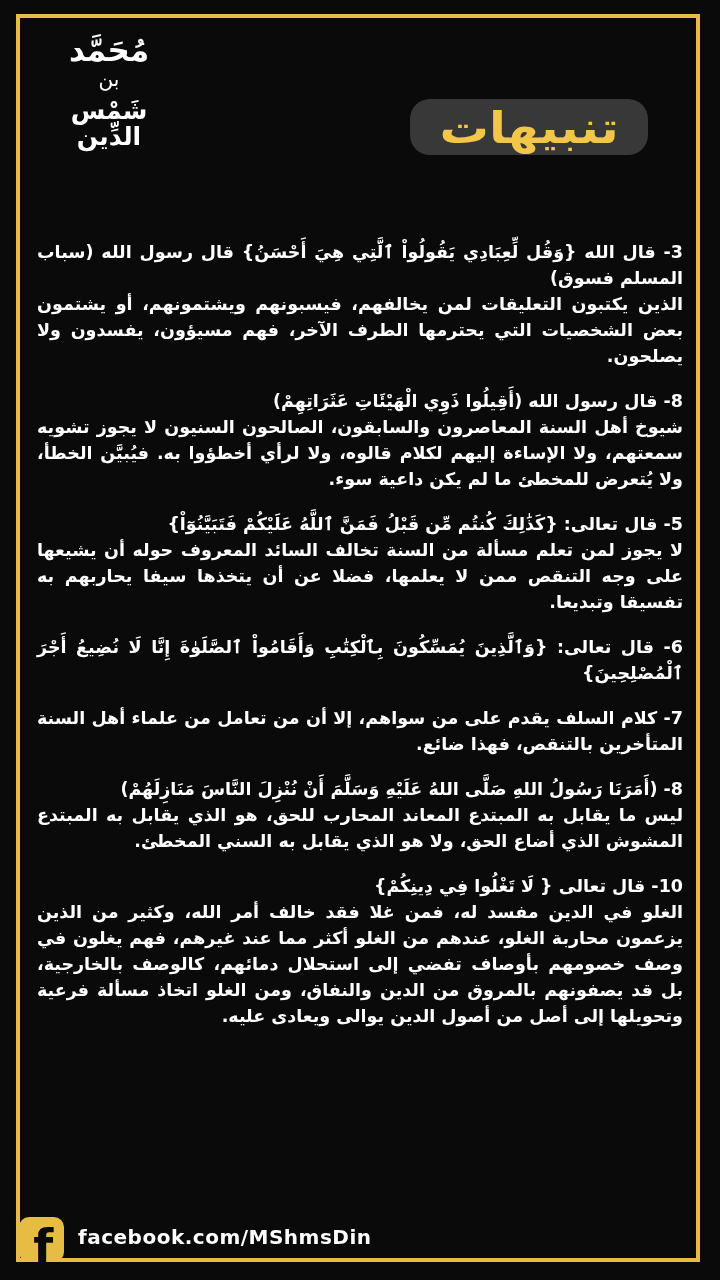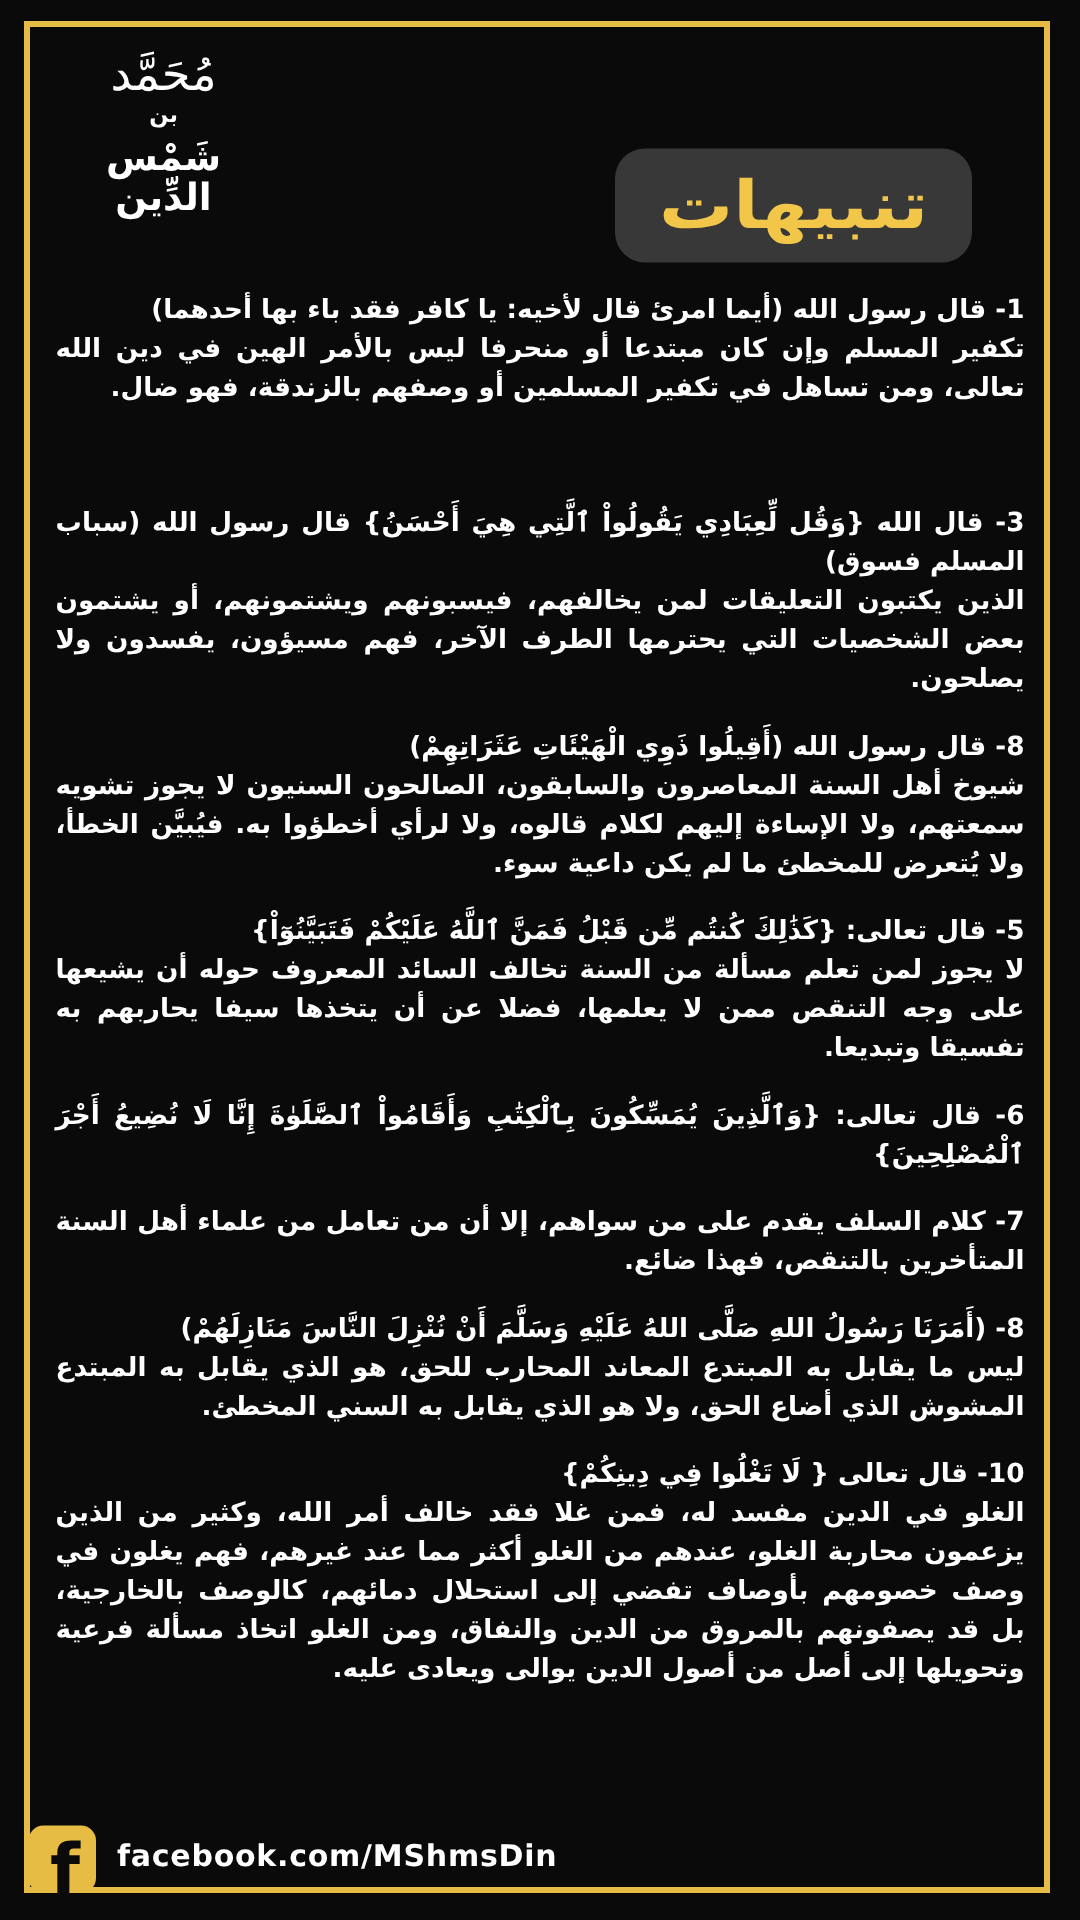--- a/index.html
+++ b/index.html
@@ -25,27 +25,27 @@
   }
   .logo{
     position:absolute;
     left:44px; top:34px;
     width:130px;
     color:var(--text);
     text-align:center;
     direction:rtl;
     line-height:1.05;
   }
-  .logo .l1{font-size:31px;font-weight:normal;display:block;}
-  .logo .l2{font-size:15px;font-weight:bold;display:block;margin-top:2px;}
+  .logo .l1{font-size:31px;font-weight:bold;display:block;}
+  .logo .l2{font-size:20px;font-weight:normal;display:block;margin-top:2px;}
   .logo .l3{font-size:25px;font-weight:bold;display:block;margin-top:8px;}
   .title-box{
     position:absolute;
     left:410px; top:99px;
-    width:238px; height:76px;
+    width:238px; height:56px;
     background:var(--box);
     border-radius:20px;
     display:flex;
     align-items:center;
     justify-content:center;
     text-align:center;
   }
   .title-box .title{
     color:var(--title);
     font-size:44px;
@@ -109,21 +109,20 @@
   <span class="l1">مُحَمَّد</span>
   <span class="l2">بن</span>
   <span class="l3">شَمْس الدِّين</span>
 </div>
 
 <div class="title-box">
   <span class="title">تنبيهات</span>
 </div>
 
 <div class="content">
-    <p class="para"><span>1- قال رسول الله (أيما امرئ قال لأخيه: يا كافر فقد باء بها أحدهما)</span><br><span>تكفير المسلم وإن كان مبتدعا أو منحرفا ليس بالأمر الهين في دين الله تعالى، ومن تساهل في تكفير المسلمين أو وصفهم بالزندقة، فهو ضال.</span></p>
     <p class="para"><br></p>
     <p class="para"><span>3- قال الله {وَقُل لِّعِبَادِي يَقُولُواْ ٱلَّتِي هِيَ أَحْسَنُ} قال رسول الله (سباب المسلم فسوق)</span><br><span>الذين يكتبون التعليقات لمن يخالفهم، فيسبونهم ويشتمونهم، أو يشتمون بعض الشخصيات التي يحترمها الطرف الآخر، فهم مسيؤون، يفسدون ولا يصلحون.</span></p>
     <p class="para"><span>8- قال رسول الله (أَقِيلُوا ذَوِي الْهَيْئَاتِ عَثَرَاتِهِمْ)</span><br><span>شيوخ أهل السنة المعاصرون والسابقون، الصالحون السنيون لا يجوز تشويه سمعتهم، ولا الإساءة إليهم لكلام قالوه، ولا لرأي أخطؤوا به. فيُبيَّن الخطأ، ولا يُتعرض للمخطئ ما لم يكن داعية سوء.</span></p>
     <p class="para"><span>5- قال تعالى: {كَذَٰلِكَ كُنتُم مِّن قَبْلُ فَمَنَّ ٱللَّهُ عَلَيْكُمْ فَتَبَيَّنُوٓاْ}</span><br><span>لا يجوز لمن تعلم مسألة من السنة تخالف السائد المعروف حوله أن يشيعها على وجه التنقص ممن لا يعلمها، فضلا عن أن يتخذها سيفا يحاربهم به تفسيقا وتبديعا.</span></p>
     <p class="para"><span>6- قال تعالى: {وَٱلَّذِينَ يُمَسِّكُونَ بِٱلْكِتَٰبِ وَأَقَامُواْ ٱلصَّلَوٰةَ إِنَّا لَا نُضِيعُ أَجْرَ ٱلْمُصْلِحِينَ}</span><br></p>
     <p class="para"><span>7- كلام السلف يقدم على من سواهم، إلا أن من تعامل من علماء أهل السنة المتأخرين بالتنقص، فهذا ضائع.</span></p>
     <p class="para"><span>8- (أَمَرَنَا رَسُولُ اللهِ صَلَّى اللهُ عَلَيْهِ وَسَلَّمَ أَنْ نُنْزِلَ النَّاسَ مَنَازِلَهُمْ)</span><br><span>ليس ما يقابل به المبتدع المعاند المحارب للحق، هو الذي يقابل به المبتدع المشوش الذي أضاع الحق، ولا هو الذي يقابل به السني المخطئ.</span></p>
     <p class="para"><span>10- قال تعالى { لَا تَغْلُوا فِي دِينِكُمْ}</span><br><span>الغلو في الدين مفسد له، فمن غلا فقد خالف أمر الله، وكثير من الذين يزعمون محاربة الغلو، عندهم من الغلو أكثر مما عند غيرهم، فهم يغلون في وصف خصومهم بأوصاف تفضي إلى استحلال دمائهم، كالوصف بالخارجية، بل قد يصفونهم بالمروق من الدين والنفاق، ومن الغلو اتخاذ مسألة فرعية وتحويلها إلى أصل من أصول الدين يوالى ويعادى عليه.</span></p>
   </div>
 

